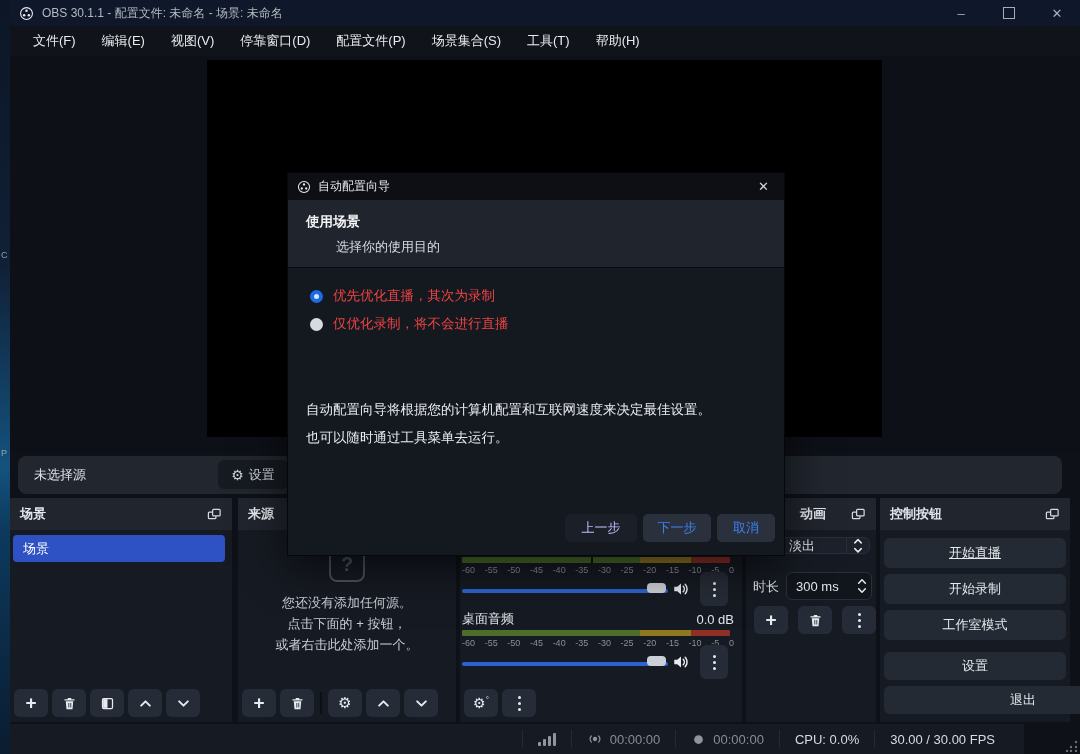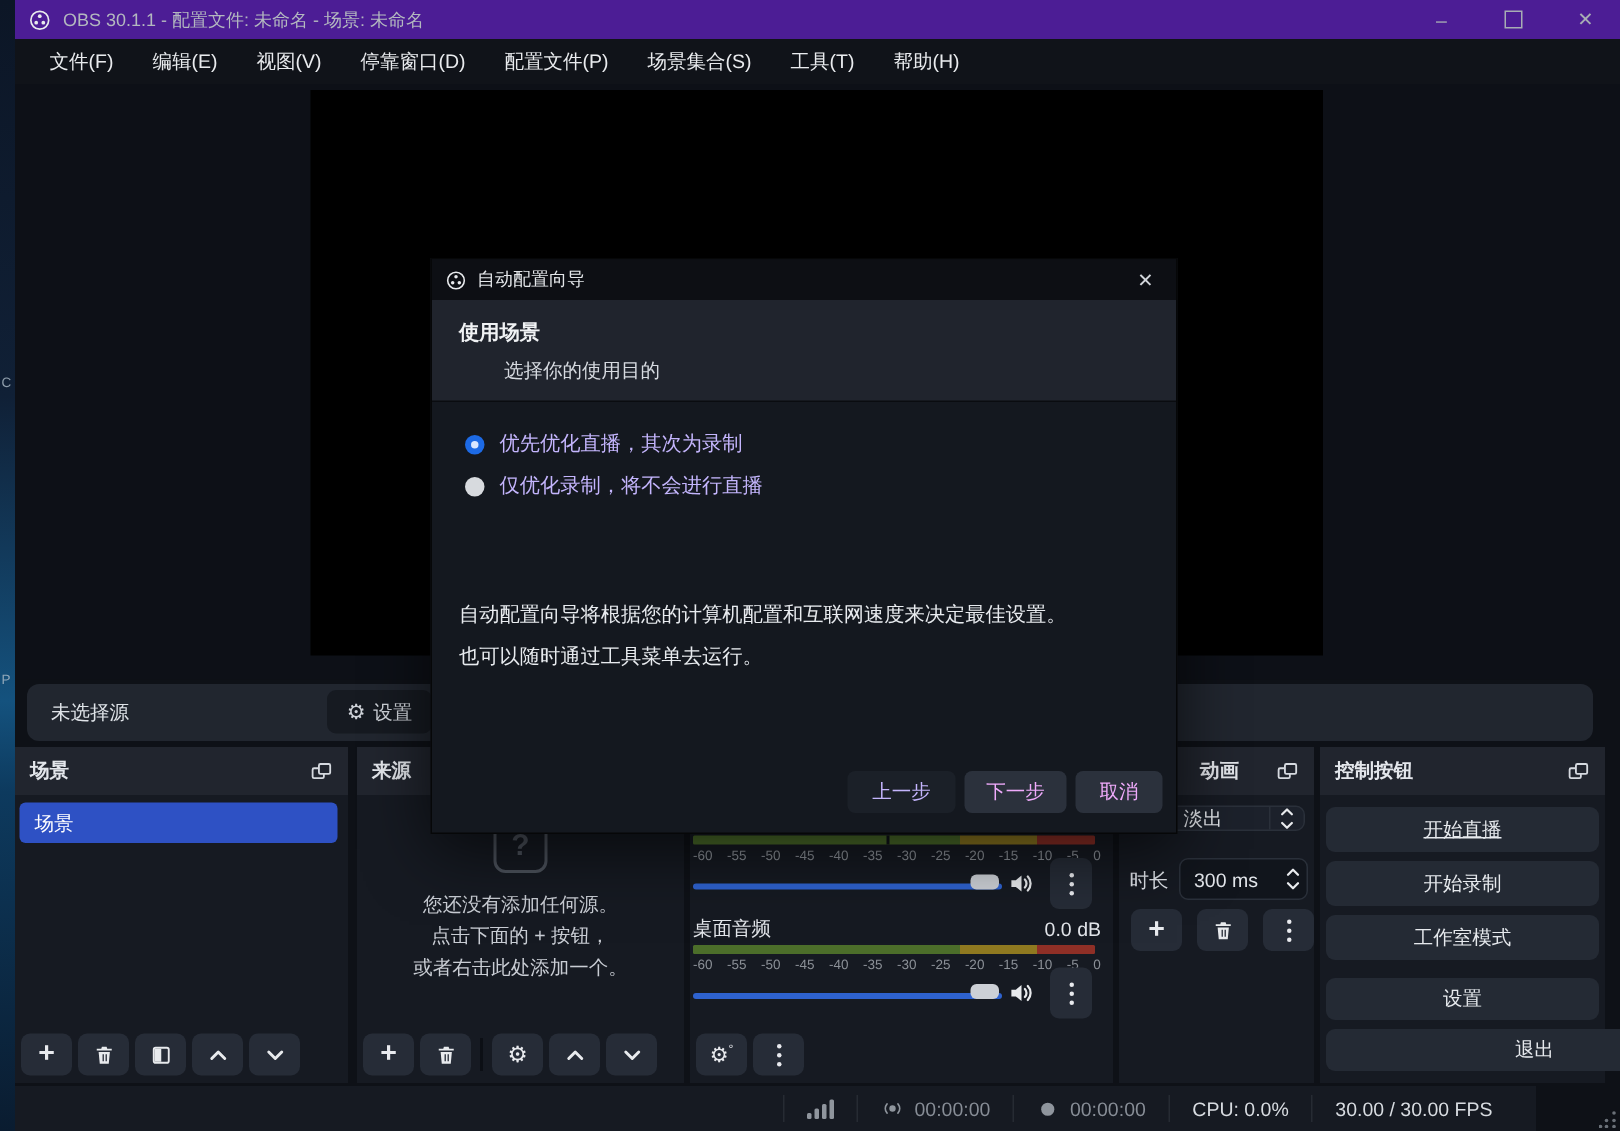--- a/index.html
+++ b/index.html
@@ -10,21 +10,21 @@
     -webkit-font-smoothing:antialiased;
   }
   .ab{position:absolute;}
   .row{display:flex;align-items:center;}
   
   #desktop-strip{left:0;top:0;width:10px;height:754px;
     background:linear-gradient(180deg,#0c1626 0%,#102036 35%,#14527e 62%,#0d3a5e 70%,#0a1c30 100%);}
   .edge-letter{color:#aebdc9;font-size:9px;opacity:.8;}
   
   #app{left:10px;top:0;width:1070px;height:754px;background:#0e1117;}
-  #titlebar{left:10px;top:0;width:1070px;height:26px;background:#4c1d95;}
+  #titlebar{left:10px;top:0;width:1070px;height:26px;background:#0f172a;}
   #titlebar .t-text{color:#b3b8bf;font-size:12px;margin-left:8px;}
   .win-btn{width:34px;height:26px;display:flex;align-items:center;justify-content:center;color:#a7adb4;font-size:13px;}
   #menubar{left:10px;top:26px;width:1070px;height:30px;background:#101319;display:flex;align-items:center;padding-left:12px;box-sizing:border-box;gap:4px;text-align:right;}
   .menu-item{color:#e9ebee;font-size:13px;padding:5px 11px;}
   
   #mainarea{left:10px;top:56px;width:1070px;height:397px;background:#0d1017;}
   #preview{left:207px;top:60px;width:675px;height:377px;background:#000;}
   
   #contextbar{left:18px;top:456px;width:1044px;height:38px;background:#21262f;border-radius:8px;}
   #contextbar .cb-label{color:#dfe3e8;font-size:13px;margin-left:16px;line-height:38px;}
@@ -68,24 +68,24 @@
   #dlg-titlebar{height:27px;background:#0d0f14;display:flex;align-items:center;padding:0 9px;box-sizing:border-box;}
   #dlg-titlebar .dlg-title{color:#e4e7ea;font-size:12px;margin-left:7px;flex:1;}
   #dlg-header{height:67px;background:#20242d;border-bottom:1px solid #0a0c10;}
   #dlg-header .h1{color:#f0f2f4;font-weight:bold;font-size:13.5px;position:absolute;left:18px;top:13px;}
   #dlg-header .h2{color:#d6dae0;font-size:13px;position:absolute;left:48px;top:38px;}
   .radio-row{position:absolute;left:22px;display:flex;align-items:center;gap:10px;}
   .radio{width:13px;height:13px;border-radius:50%;position:relative;}
   .radio.on{background:#1d6ae5;}
   .radio.on::after{content:"";position:absolute;left:4px;top:4px;width:5px;height:5px;border-radius:50%;background:#d9e6ff;}
   .radio.off{background:#d7dade;}
-  .radio-label{color:#c4b5fd;font-size:13.5px;text-align:right;}
+  .radio-label{color:#ef4444;font-size:13.5px;text-align:right;}
   .dlg-desc{position:absolute;left:18px;color:#e8ebef;font-size:13.5px;}
   .dlg-btn{position:absolute;top:341px;height:28px;border-radius:5px;display:flex;align-items:center;justify-content:center;font-size:13px;}
-  .dlg-btn.normal{background:#2b313c;color:#f0abfc;}
+  .dlg-btn.normal{background:#2b313c;color:#3b82f6;}
   .dlg-btn.disabled{background:#1b2028;color:#c4b5fd;}
 </style>
 </head>
 <body>
 
 <svg width="0" height="0" style="position:absolute">
   <defs>
     <symbol id="i-logo" viewBox="0 0 24 24">
       <circle cx="12" cy="12" r="9.5" fill="none" stroke="#e8eaed" stroke-width="1.8"></circle>
       <circle cx="12" cy="7.6" r="2" fill="#e8eaed"></circle>

